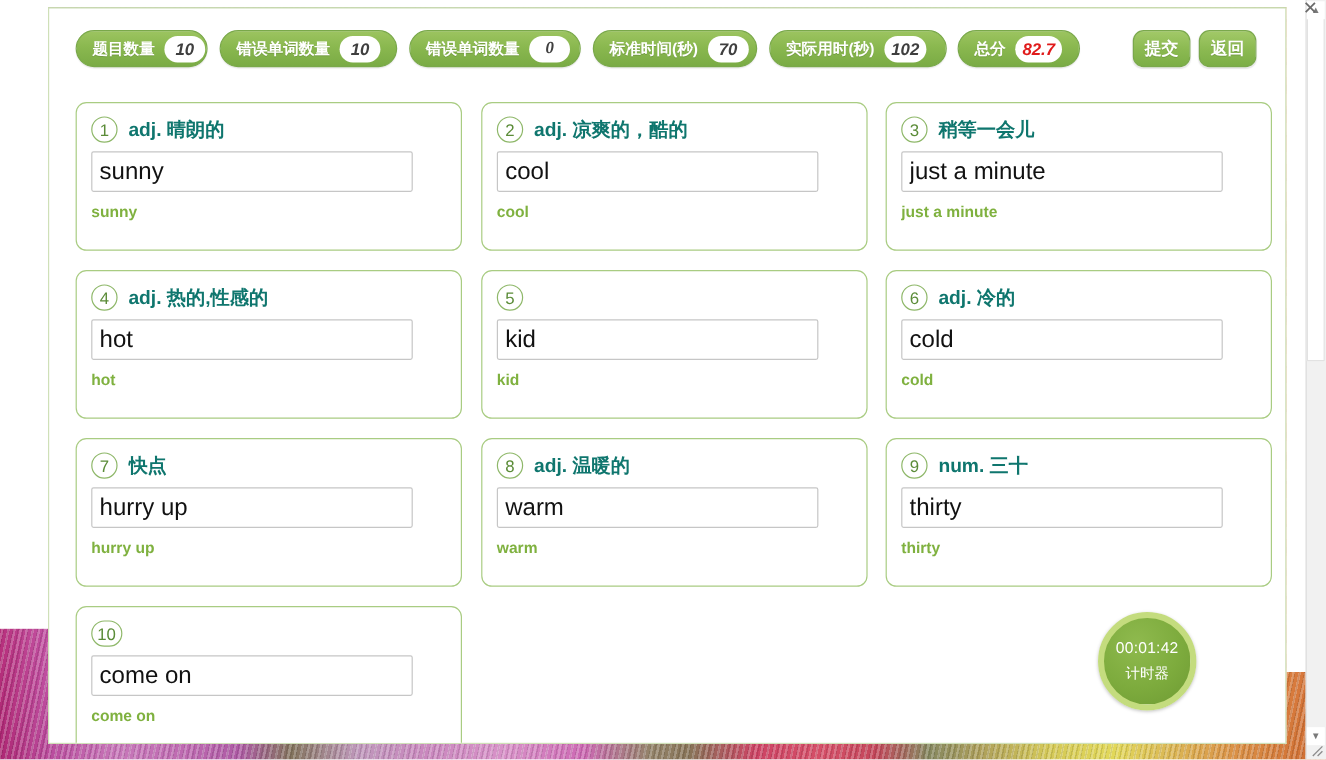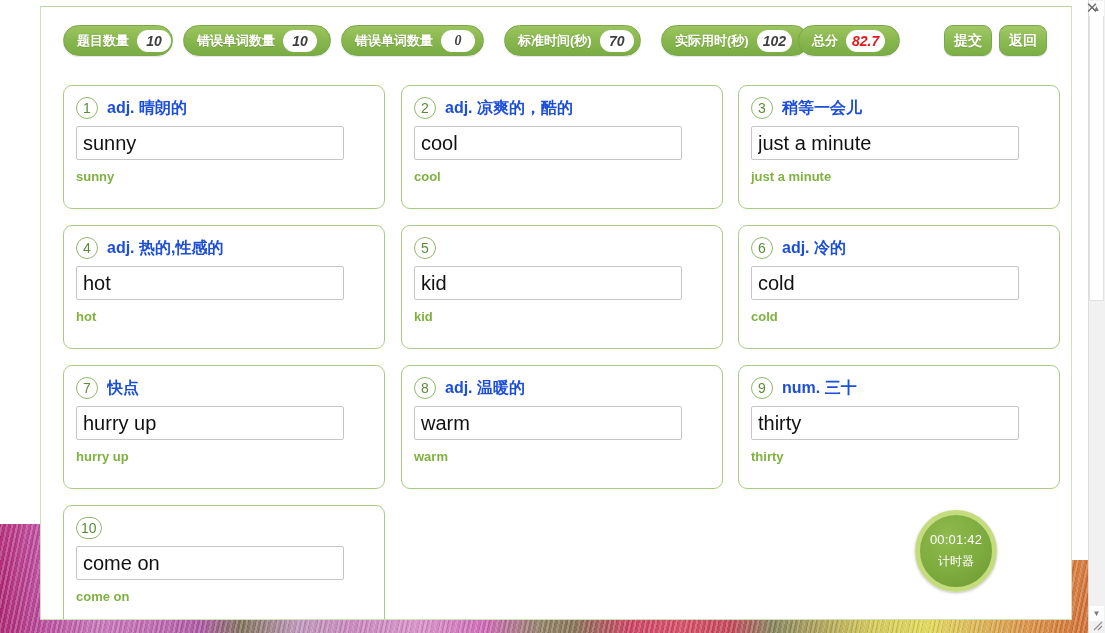--- a/index.html
+++ b/index.html
@@ -187,21 +187,21 @@
     color: #5b8c38;
     font-size: 14px;
     font-weight: normal;
     display: flex;
     align-items: center;
     justify-content: center;
     line-height: 1;
   }
   .qprompt {
     margin-left: 9px;
-    color: #1d4ed8;
+    color: #0f766e;
     font-size: 16px;
     font-weight: bold;
     white-space: nowrap;
     overflow: hidden;
   }
   .answer-input {
     display: block;
     width: 268px;
     height: 34px;
     border: 1px solid #c6c6c6;
@@ -325,26 +325,26 @@
       <div class="pill" style="left:142px; width:148px;">
         <span class="plabel">错误单词数量</span>
         <span class="pbadge">10</span>
       </div>
 
       <div class="pill" style="left:300px; width:143px;font-family:Liberation Serif, serif;">
         <span class="plabel">错误单词数量</span>
         <span class="pbadge">0</span>
       </div>
 
-      <div class="pill" style="left:463px; width:137px;">
+      <div class="pill" style="left:453px; width:137px;">
         <span class="plabel">标准时间(秒)</span>
         <span class="pbadge">70</span>
       </div>
 
-      <div class="pill" style="left:620px; width:148px;">
+      <div class="pill" style="left:600px; width:148px;">
         <span class="plabel">实际用时(秒)</span>
         <span class="pbadge">102</span>
       </div>
 
       <div class="pill" style="left:757px; width:102px;text-align:center;">
         <span class="plabel">总分</span>
         <span class="pbadge score">82.7</span>
       </div>
 
       <div class="tbtn" style="left:903px;">提交</div>

